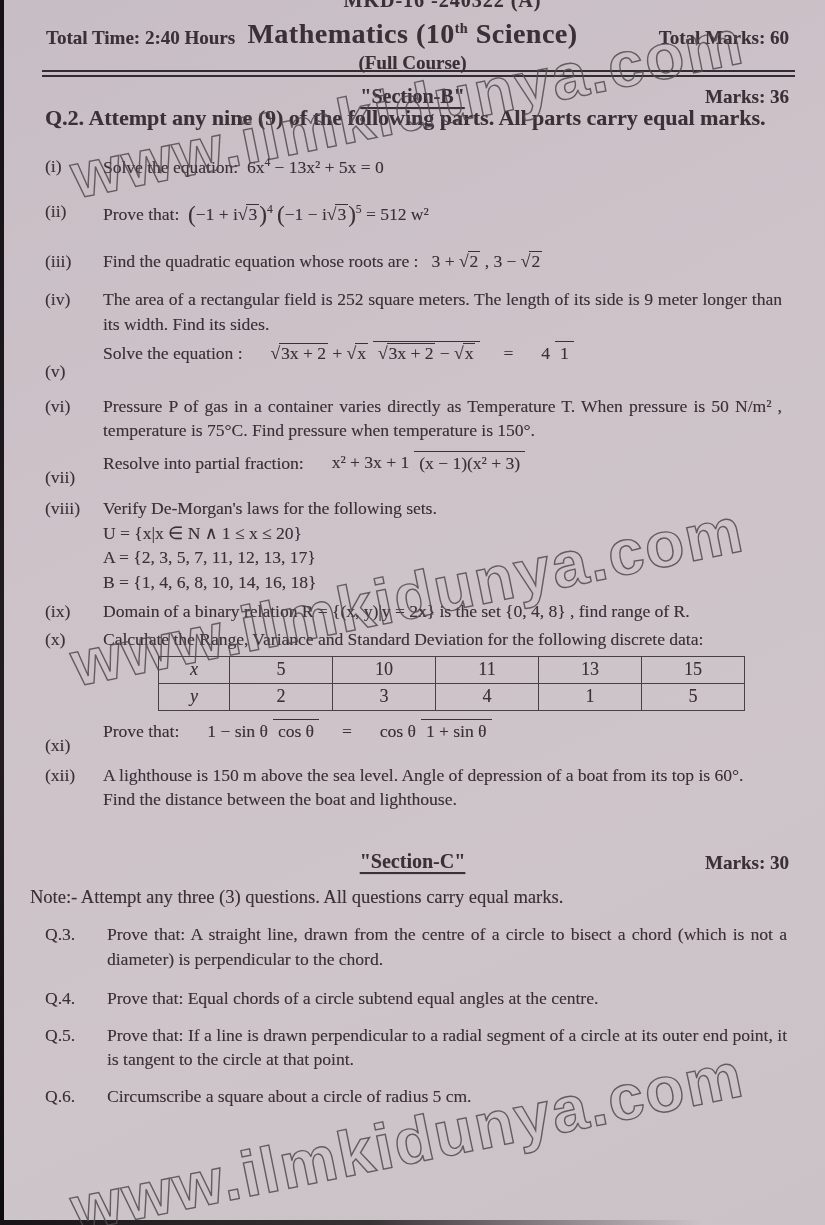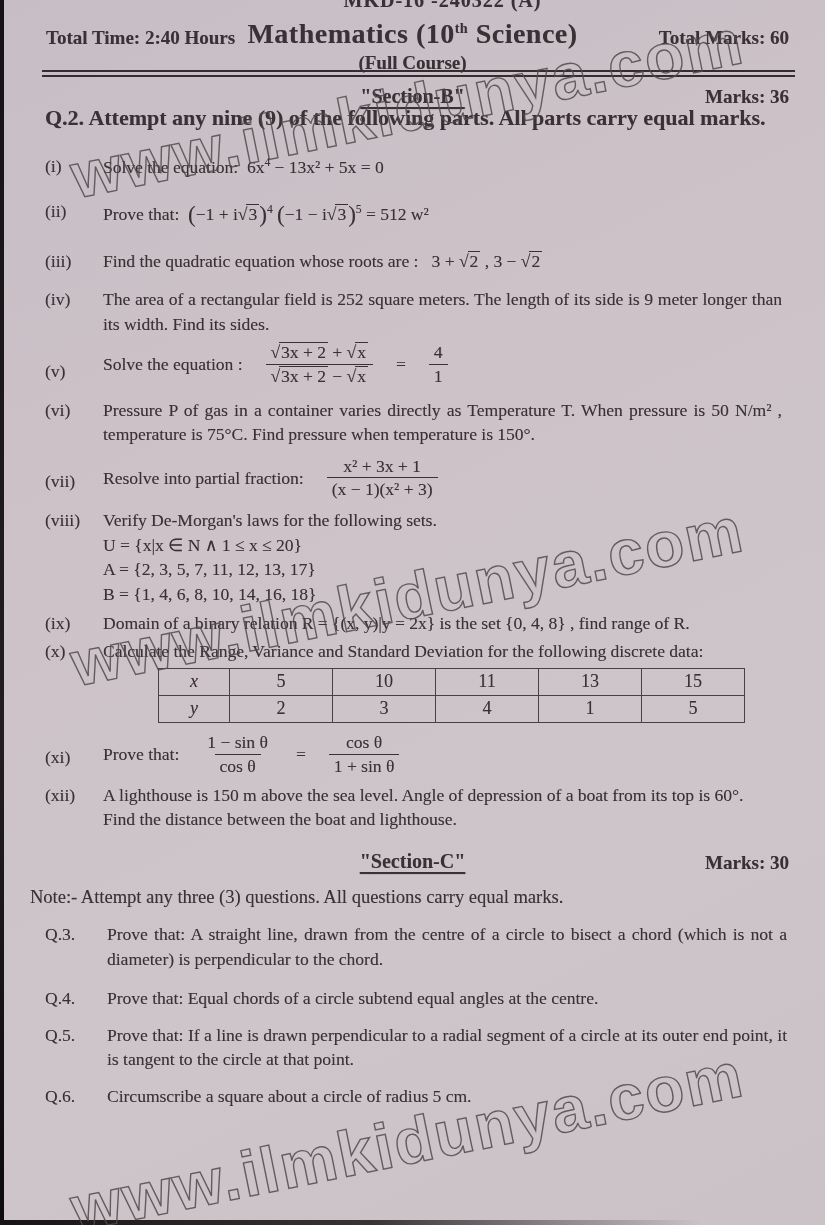--- a/index.html
+++ b/index.html
@@ -36,21 +36,21 @@
   .secb-head{top:85px;} .secb-marks{top:86px;}
   .q2{position:absolute;left:45px;top:105px;font-weight:bold;font-size:22px;}
   
   .parts{position:absolute;left:45px;top:150px;width:737px;font-size:17.5px;line-height:1.4;}
   .part{display:flex;}
   .plabel{width:58px;flex:none;}
   .pbody{flex:1;}
   .just{text-align:justify;}
   .eqrow{display:flex;align-items:center;gap:21px;flex-wrap:nowrap;}
   .lead{white-space:nowrap;}
-  .frac{display:inline-flex;flex-direction:column;align-items:center;text-align:center;line-height:1.3;margin:0 2px;}
+  .frac{display:inline-flex;flex-direction:row;align-items:center;text-align:center;line-height:1.3;margin:0 2px;}
   .frac .den{border-top:1.7px solid #3a3036;}
   .frac .num,.frac .den{padding:0 5px;}
   .sq{white-space:nowrap;}
   .sq::before{content:"√";}
   .sq .r{display:inline-block;border-top:1.7px solid #3a3036;padding:0 2px;line-height:1.1;margin-left:-1px;}
   .bp{font-size:23px;font-weight:normal;vertical-align:-2px;}
   sup.e{font-size:11.5px;}
   .setline{margin-left:0;}
   
   .dtable{border-collapse:collapse;margin:5px 0 0 55px;}

